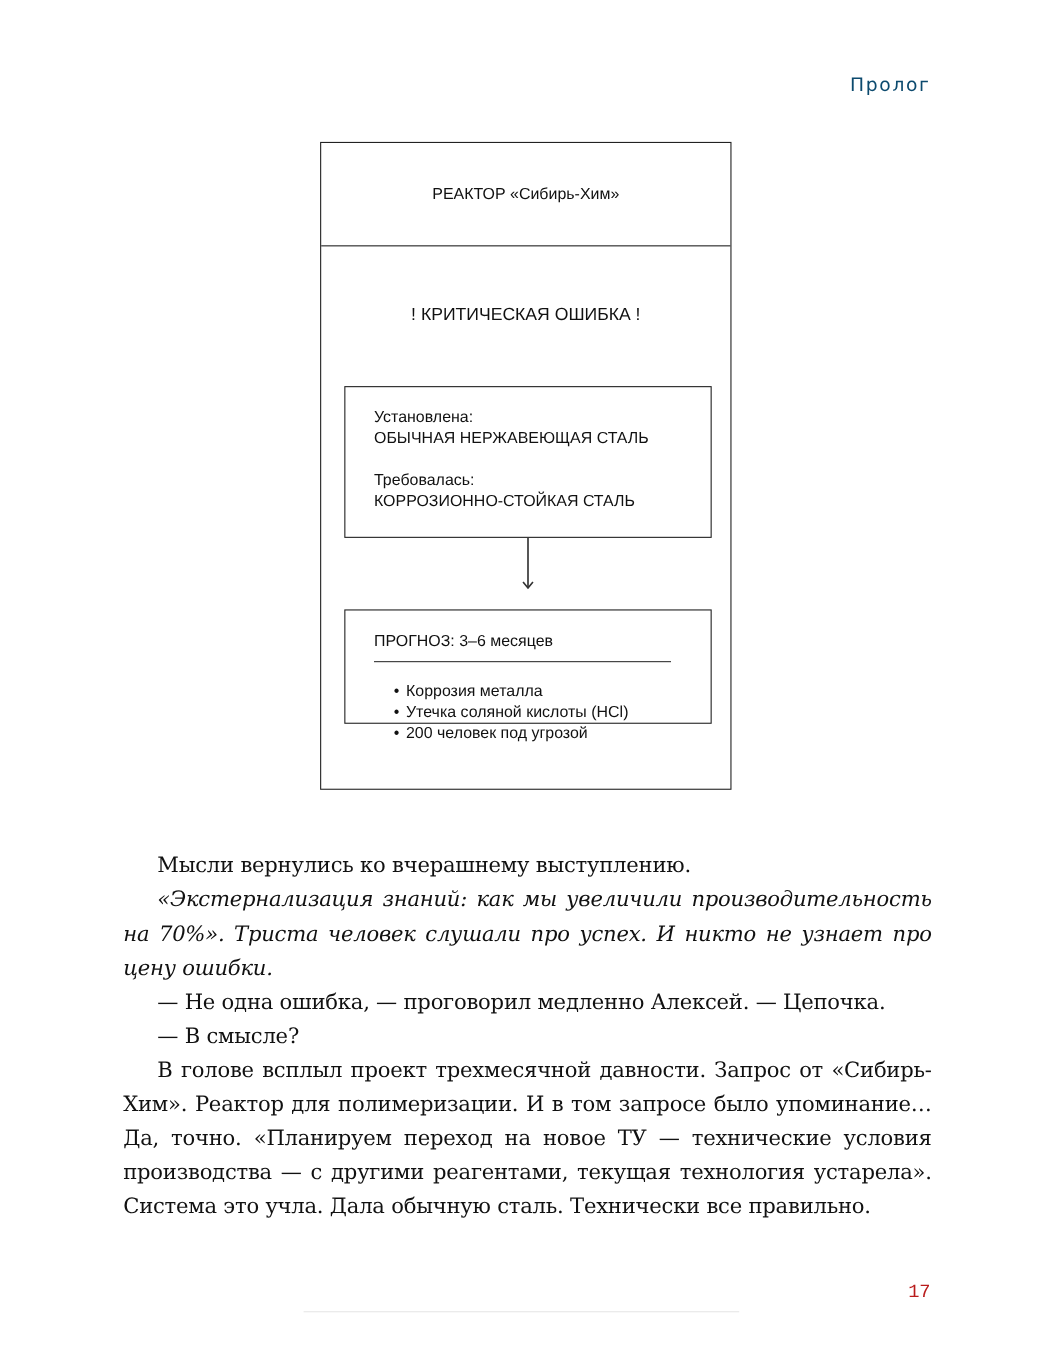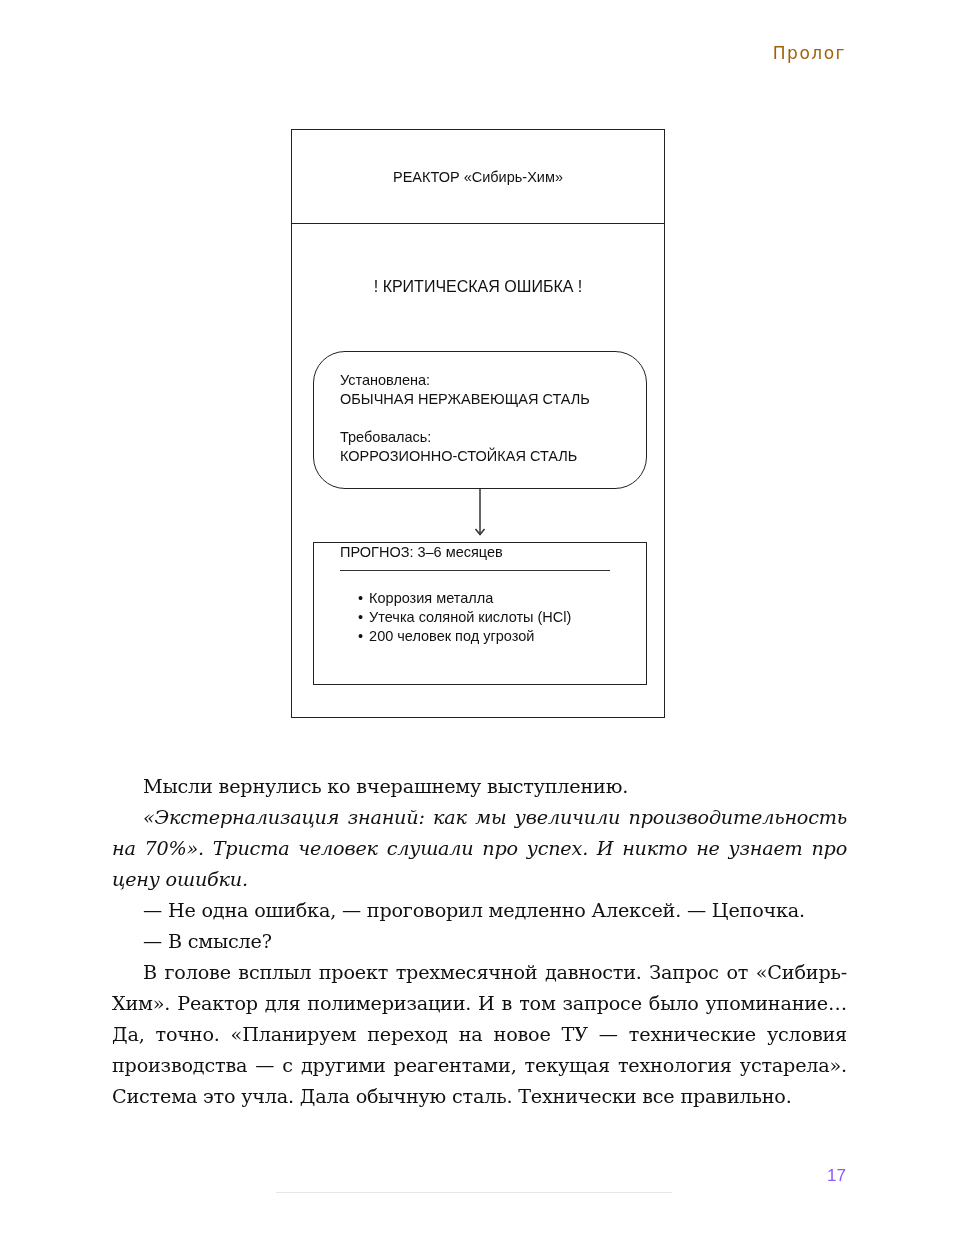--- a/index.html
+++ b/index.html
@@ -1,54 +1,54 @@
 <!DOCTYPE html>
 <html><head>
   <meta charset="utf-8">
   <style>
     html, body { margin: 0; padding: 0; background: #ffffff; }
     body { width: 956px; height: 1239px; position: relative; overflow: hidden; color: #111111; }
     .running-head {
-      position: absolute; top: 43px; right: 110px;
-      font-family: "DejaVu Sans", sans-serif; font-size: 17px; letter-spacing: 1.5px; color: #a16207;
+      position: absolute; top: 68px; right: 110px;
+      font-family: "DejaVu Sans", sans-serif; font-size: 17px; letter-spacing: 1.5px; color: #0c4a6e;
     }
     .diagram {
       position: absolute; left: 291px; top: 129px; width: 374px; height: 589px;
       border: 1.5px solid #222; box-sizing: border-box;
       font-family: "Liberation Sans", sans-serif; color: #111;
     }
     .diagram-header {
       height: 94px; border-bottom: 1.5px solid #222; box-sizing: border-box;
       display: flex; align-items: center; justify-content: center; font-size: 14.5px; text-align: center;
     }
     .diagram-alert {
       position: absolute; top: 148px; left: 0; right: 0; text-align: center; font-size: 16px;
     }
     .box {
       position: absolute; left: 21px; width: 334px; border: 1.5px solid #222; box-sizing: border-box;
       padding-left: 26px; font-size: 14.5px; line-height: 19px;
     }
-    .box-installed { top: 221px; height: 138px; padding-top: 19px; border-radius: 32px; }
+    .box-installed { top: 221px; height: 138px; padding-top: 19px; }
     .box-installed .gap { height: 19px; }
     .arrow {
       position: absolute; left: 187px; top: 359px; width: 2px; height: 47px;
     }
-    .box-forecast { top: 412px; height: 143px; }
+    .box-forecast { top: 424px; height: 104px; padding-top: 19px; }
     .forecast-rule { width: 270px; height: 1px; background: #333; margin: 8px 0 10px 0; }
     .forecast-list { list-style: none; margin: 18px; padding: 0; }
     .forecast-list li::before { content: "\2022"; margin-right: 6px; }
     .body-text {
       position: absolute; left: 112px; top: 771px; width: 735px;
       font-family: "DejaVu Serif", serif; font-size: 19.2px; line-height: 31px; color: #111;
     }
     .body-text p { margin: 0; text-indent: 31px; text-align: justify; letter-spacing: -0.2px; }
     .body-text em { font-style: italic; }
     .page-number {
       position: absolute; right: 110px; top: 1166px;
-      font-family: Liberation Sans, sans-serif; font-size: 17px; color: #8b5cf6;
+      font-family: Liberation Mono, monospace; font-size: 17px; color: #b91c1c;
     }
     .footer-rule {
       position: absolute; left: 276px; top: 1192px; width: 396px; height: 1px; background: #e6e6e6;
     }
   </style>
 </head>
 <body>
 
 <div class="running-head">Пролог</div>
 

